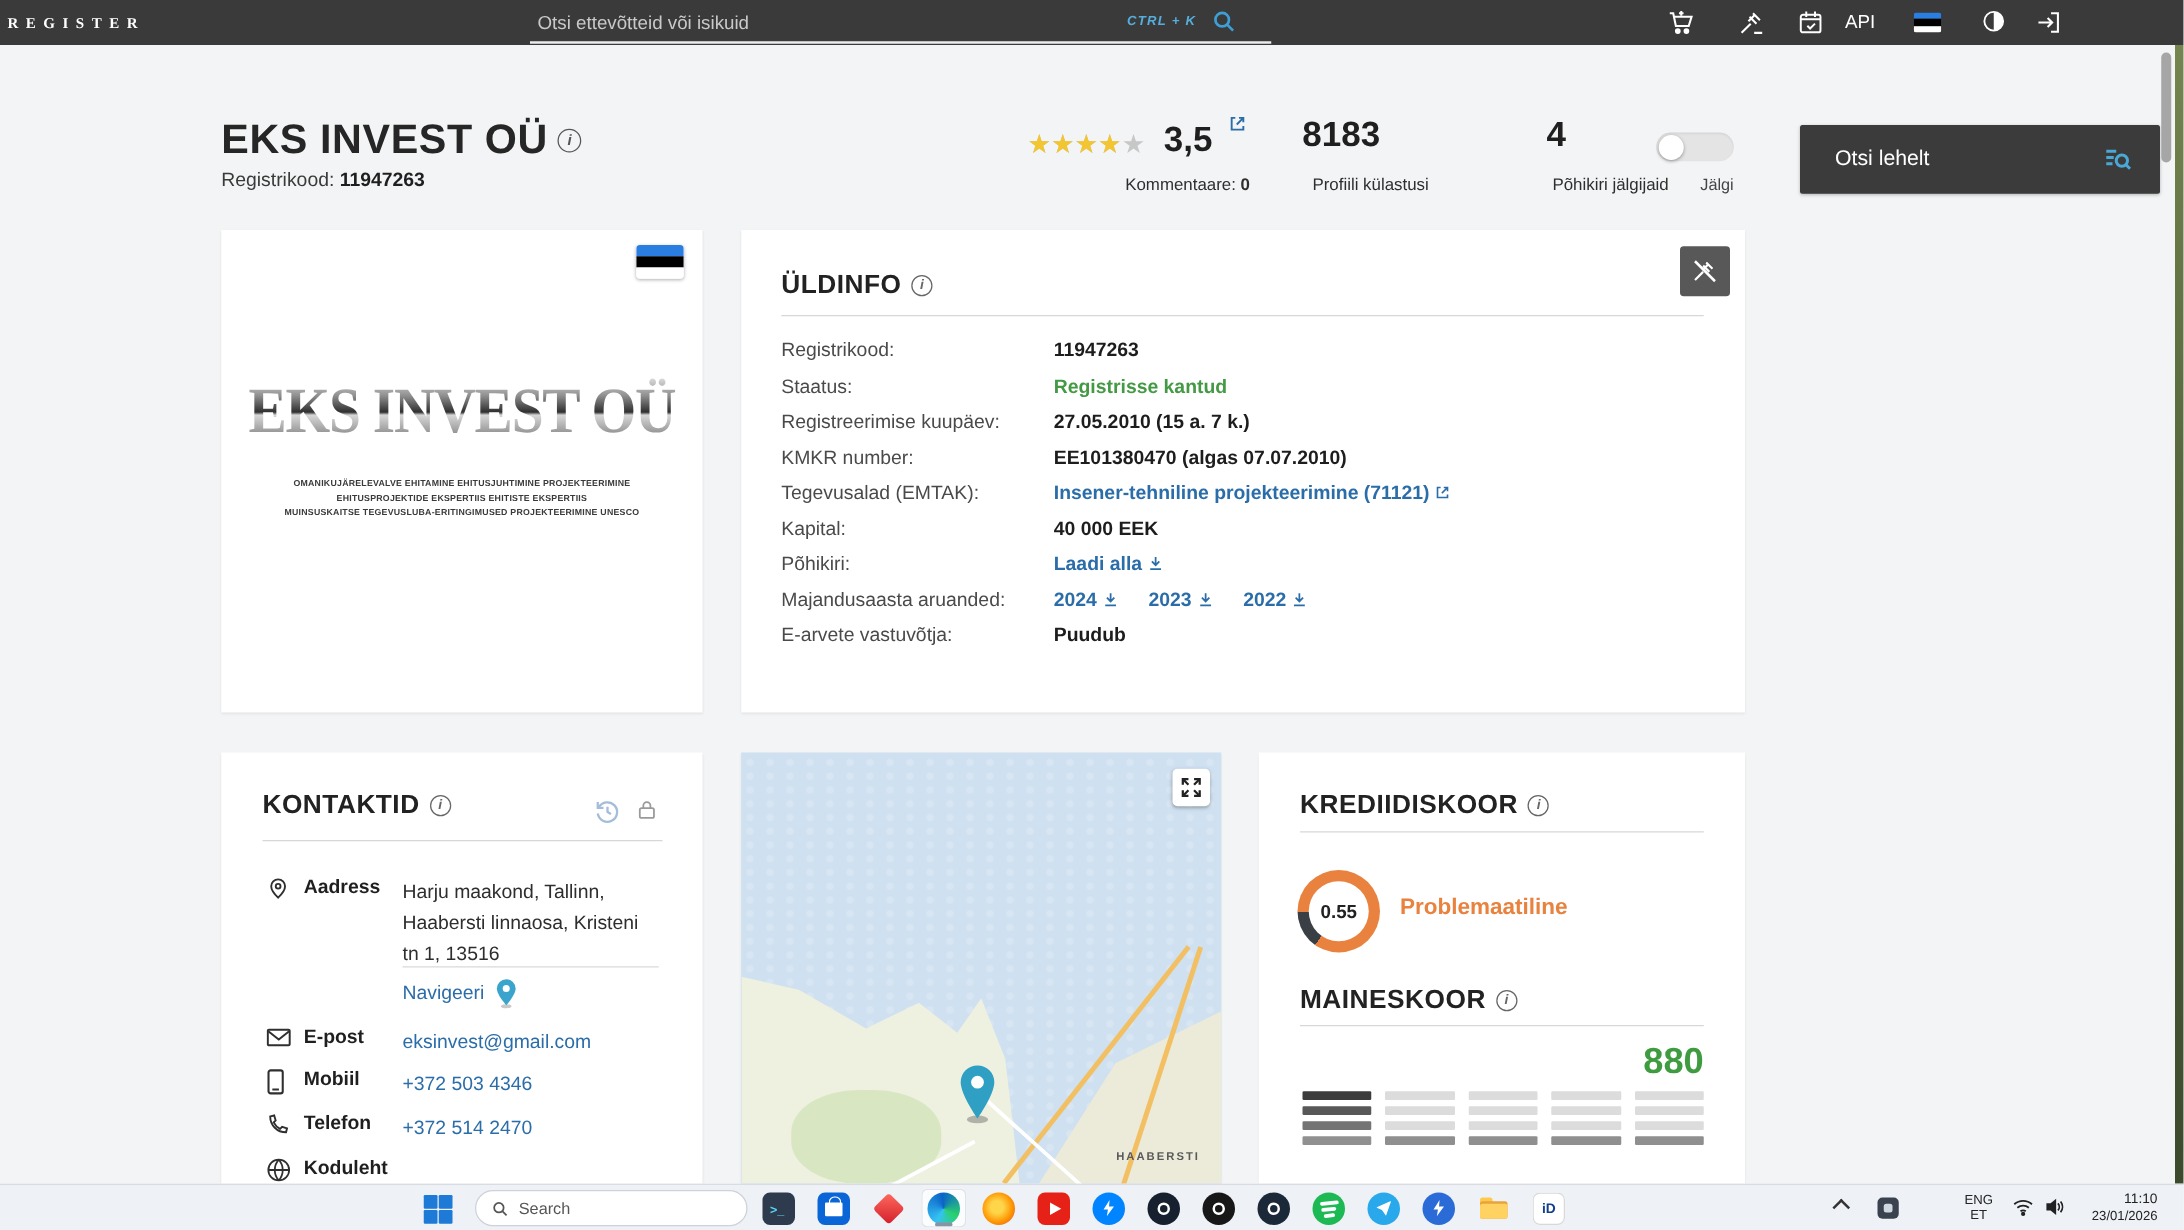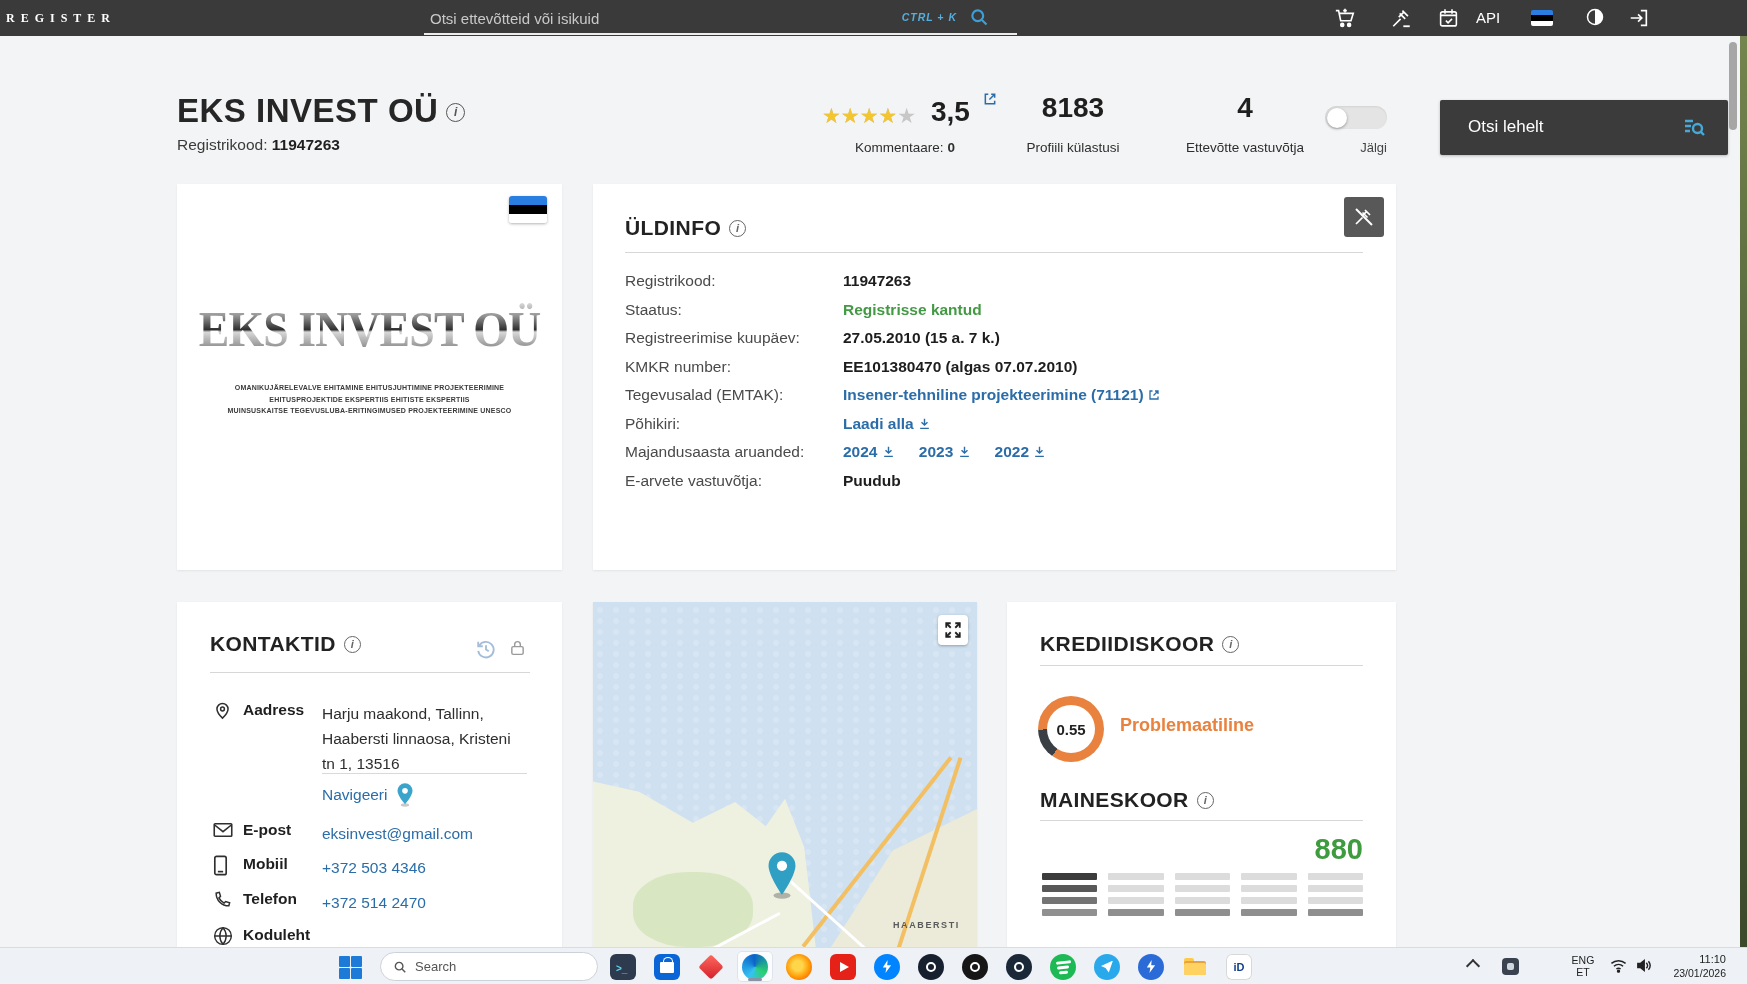--- a/index.html
+++ b/index.html
@@ -31,21 +31,21 @@
   .inf.sm{width:17px;height:17px;line-height:15px;font-size:11px;vertical-align:3px;border-color:#666;color:#666;}
   .reg-line{position:absolute;left:177px;top:136px;font-size:15.5px;color:#3a3a3a;}
   .reg-line b{color:#1f1f1f;}
 
   .stars-wrap{position:absolute;left:822px;top:104px;width:104px;height:24px;}
   .stars-base{position:absolute;color:#c7c7c7;font-size:21px;letter-spacing:0;line-height:24px;}
   .stars-fill{position:absolute;color:#f2c531;font-size:21px;letter-spacing:0;line-height:24px;overflow:hidden;white-space:nowrap;width:70%;}
   .rating-num{position:absolute;left:931px;top:96px;font-size:28px;font-weight:bold;color:#1f1f1f;}
   .rating-ext{position:absolute;left:983px;top:92px;cursor:pointer;}
   .stat-num{position:absolute;top:92px;font-size:28px;font-weight:bold;color:#1f1f1f;text-align:center;}
-  .stat-lbl{position:absolute;top:140px;font-size:13.5px;color:#2e2e2e;text-align:center;}
+  .stat-lbl{position:absolute;top:140px;font-size:13.5px;color:#2e2e2e;text-align:right;}
   .stat-lbl b{font-weight:bold;}
   .toggle{position:absolute;left:1325px;top:106px;width:62px;height:23px;background:#e4e4e4;border-radius:12px;cursor:pointer;box-shadow:inset 0 1px 2px rgba(0,0,0,.08);}
   .knob{position:absolute;left:2px;top:1.5px;width:20px;height:20px;background:#fff;border-radius:50%;box-shadow:0 1px 3px rgba(0,0,0,.35);}
   .toggle-lbl{position:absolute;left:1290px;top:140px;width:97px;text-align:right;font-size:13px;color:#444;}
   .page-search{position:absolute;left:1440px;top:100px;width:288px;height:55px;background:#3b3b3b;border-radius:2px;cursor:pointer;box-shadow:0 1px 3px rgba(0,0,0,.25);}
   .page-search span{position:absolute;left:28px;top:17px;color:#fff;font-size:17px;}
   .page-search svg{position:absolute;right:22px;top:15px;}
 
   
   .card{position:absolute;background:#fff;box-shadow:0 1px 2px rgba(0,0,0,.07);}
@@ -214,21 +214,21 @@
         <path d="M9 4H4v16h16v-5"></path>
         <path d="M14 4h6v6M20 4l-9 9"></path>
       </svg>
   </span>
   <div class="stat-lbl" style="left:810px;width:190px"><span>Kommentaare:</span> <b>0</b></div>
 
   <div class="stat-num" style="left:1003px;width:140px">8183</div>
   <div class="stat-lbl" style="left:1003px;width:140px">Profiili külastusi</div>
 
   <div class="stat-num" style="left:1185px;width:120px">4</div>
-  <div class="stat-lbl" style="left:1155px;width:180px">Ettevõtte vastuvõtja</div>
+  <div class="stat-lbl" style="left:1155px;width:180px">Põhikiri jälgijaid</div>
 
   <div class="toggle">
       <div class="knob"></div>
     </div>
   <div class="toggle-lbl">Jälgi</div>
 
   <div class="page-search">
     <span>Otsi lehelt</span>
     <svg width="24" height="24" viewBox="0 0 24 24" fill="none" stroke="#49a8d6" stroke-width="2.4">
         <path d="M3 6h8M3 11h6M3 16h5"></path>
@@ -276,20 +276,24 @@
         <div class="u-row">
           <span class="u-lbl">KMKR number:</span>
           <span class="u-val b">EE101380470 (algas 07.07.2010)</span>
         </div>
         <div class="u-row">
           <span class="u-lbl">Tegevusalad (EMTAK):</span>
           <span class="u-val"><a class="lnk">Insener-tehniline projekteerimine (71121) <svg width="12" height="12" viewBox="0 0 24 24" fill="none" stroke="#2a6da8" stroke-width="2.6">
                 <path d="M9 4H4v16h16v-5"></path>
                 <path d="M14 4h6v6M20 4l-9 9"></path>
               </svg></a></span>
+        </div>
+        <div class="u-row">
+          <span class="u-lbl">Kapital:</span>
+          <span class="u-val b">40 000 EEK</span>
         </div>
         <div class="u-row">
           <span class="u-lbl">Põhikiri:</span>
           <span class="u-val"><a class="lnk">Laadi alla <svg width="13" height="13" viewBox="0 0 24 24" fill="none" stroke="#2a6da8" stroke-width="2.6">
                 <path d="M12 3v11M6.5 9.5L12 15l5.5-5.5M4 21h16"></path>
               </svg></a></span>
         </div>
         <div class="u-row">
           <span class="u-lbl">Majandusaasta aruanded:</span>
           <span class="u-val"><a class="lnk yr">2024 <svg width="13" height="13" viewBox="0 0 24 24" fill="none" stroke="#2a6da8" stroke-width="2.6">

